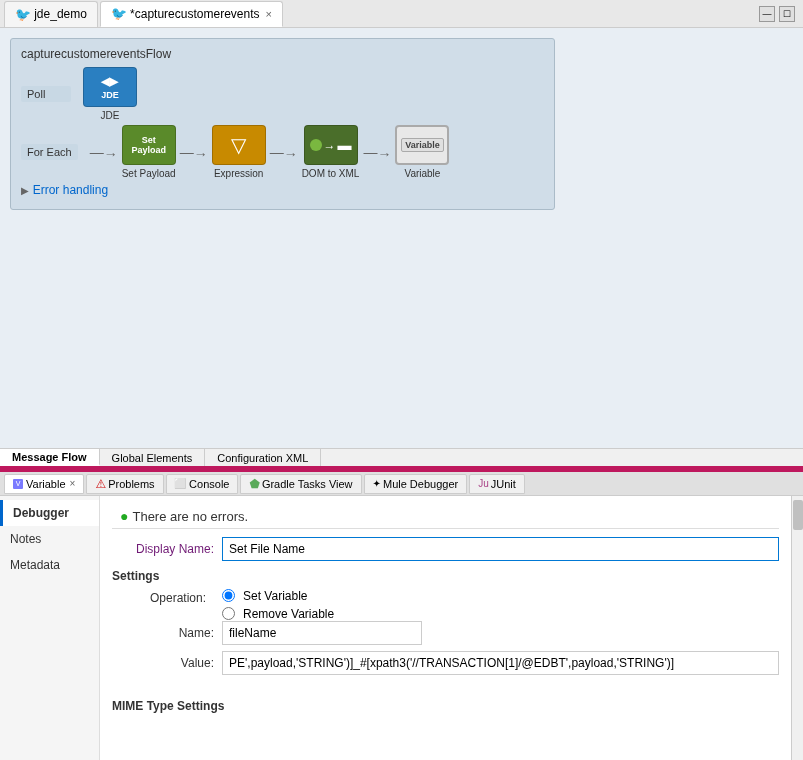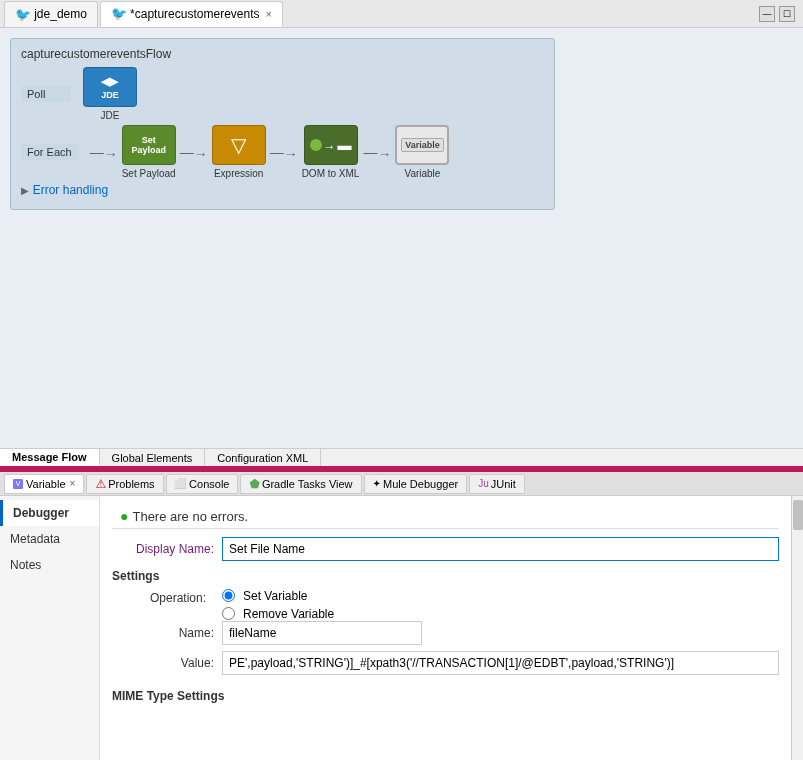--- a/index.html
+++ b/index.html
@@ -73,21 +73,21 @@
     .radio-row { display: flex; align-items: flex-start; gap: 8px; font-size: 12px; }
     .radio-row input[type=radio] { margin: 0; }
     .operation-row { display: flex; align-items: flex-start; gap: 8px; }
     .operation-label { width: 102px; text-align: right; padding-right: 8px; padding-top: 2px; font-size: 12px; color: #333; }
     .name-row { display: flex; align-items: center; margin-bottom: 6px; }
     .name-label { width: 110px; font-size: 12px; color: #333; text-align: right; padding-right: 8px; }
     .name-input { width: 200px; border: 1px solid #ccc; padding: 3px 6px; font-size: 12px; height: 24px; }
     .value-row { display: flex; align-items: center; margin-bottom: 6px; }
     .value-label { width: 110px; font-size: 12px; color: #333; text-align: right; padding-right: 8px; }
     .value-input { flex: 1; border: 1px solid #ccc; padding: 3px 6px; font-size: 12px; height: 24px; background: #fff; }
-    .mime-section { font-size: 12px; font-weight: bold; color: #333; margin-top: 14px; }
+    .mime-section { font-size: 12px; font-weight: bold; color: #333; margin-top: 24px; }
     .scroll-bar { width: 12px; background: #f0f0f0; border-left: 1px solid #ccc; display: flex; flex-direction: column; align-items: center; }
     .scroll-thumb { width: 10px; height: 30px; background: #c0c0c0; border-radius: 2px; margin-top: 4px; }
     .domxml-box { display: flex; align-items: center; justify-content: center; gap: 2px; }
     .domxml-circle { width: 12px; height: 12px; border-radius: 50%; background: #7ab840; display: inline-block; }
     .domxml-arrow { color: white; font-size: 12px; }
     .var-badge { background: #e0e0e0; border: 1px solid #aaa; border-radius: 2px; padding: 1px 3px; font-size: 9px; color: #444; font-weight: bold; }
   </style>
 </head>
 <body>
 
@@ -210,25 +210,25 @@
     <span>JUnit</span>
   </div>
 </div>
 
 <div class="panel-content">
 
   <div class="panel-sidebar">
     <div class="sidebar-item active">
       <span>Debugger</span>
     </div>
+    <div class="sidebar-item notes">
+      <span>Notes</span>
+    </div>
     <div class="sidebar-item metadata">
       <span>Metadata</span>
-    </div>
-    <div class="sidebar-item notes">
-      <span>Notes</span>
     </div>
   </div>
 
   <div class="panel-main">
 
     <div class="status-bar">
       <span class="status-ok">●</span>
       <span class="status-text">There are no errors.</span>
     </div>
 

